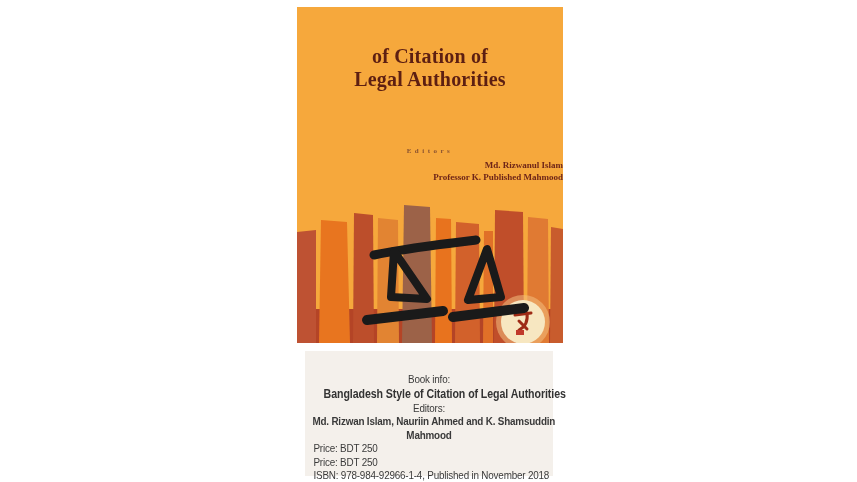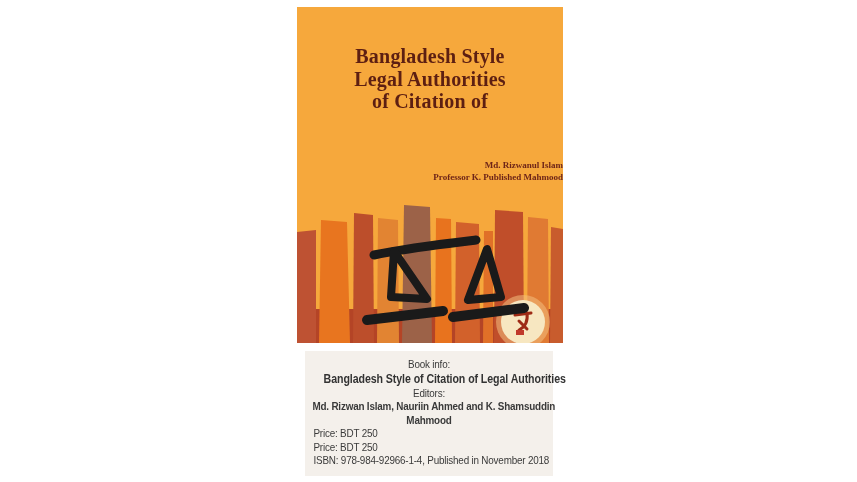--- a/index.html
+++ b/index.html
@@ -62,21 +62,21 @@
     width: 266px; height: 140px;
   }
 
   
   .info-panel {
     position: absolute;
     left: 305px; top: 351px;
     width: 248px; height: 125px;
     background: #F4F0EB;
     color: #3A3A3A;
-    padding-top: 7px;
+    padding-top: 22px;
     box-sizing: border-box;
   }
   .ip-line {
     white-space: nowrap;
     font-size: 10.5px;
     line-height: 13.5px;
     letter-spacing: -0.2px;
   }
   .ip-center { text-align: center; transform: scaleX(0.94); transform-origin: 50% 50%; }
   .ip-left   { padding-left: 9px; transform: scaleX(0.94); transform-origin: 0 50%; }
@@ -93,25 +93,25 @@
   }
 </style>
 </head>
 <body>
 
 <div class="stage">
 
   <div class="book-cover">
 
     <div class="cover-title">
-      <div>Bangladesh Style</div>
+      <div>of Citation of</div>
       <div>Legal Authorities</div>
-      <div>of Citation of</div>
     </div>
 
+    <div class="cover-editors-label">Editors</div>
 
     <div class="cover-editor-names">
       <div>Md. Rizwanul Islam</div>
       <div>Professor K. Published Mahmood</div>
     </div>
 
     <svg class="cover-art" viewBox="0 0 266 140">
 
       <rect x="0" y="106" width="266" height="34" fill="#B44426"></rect>
 

